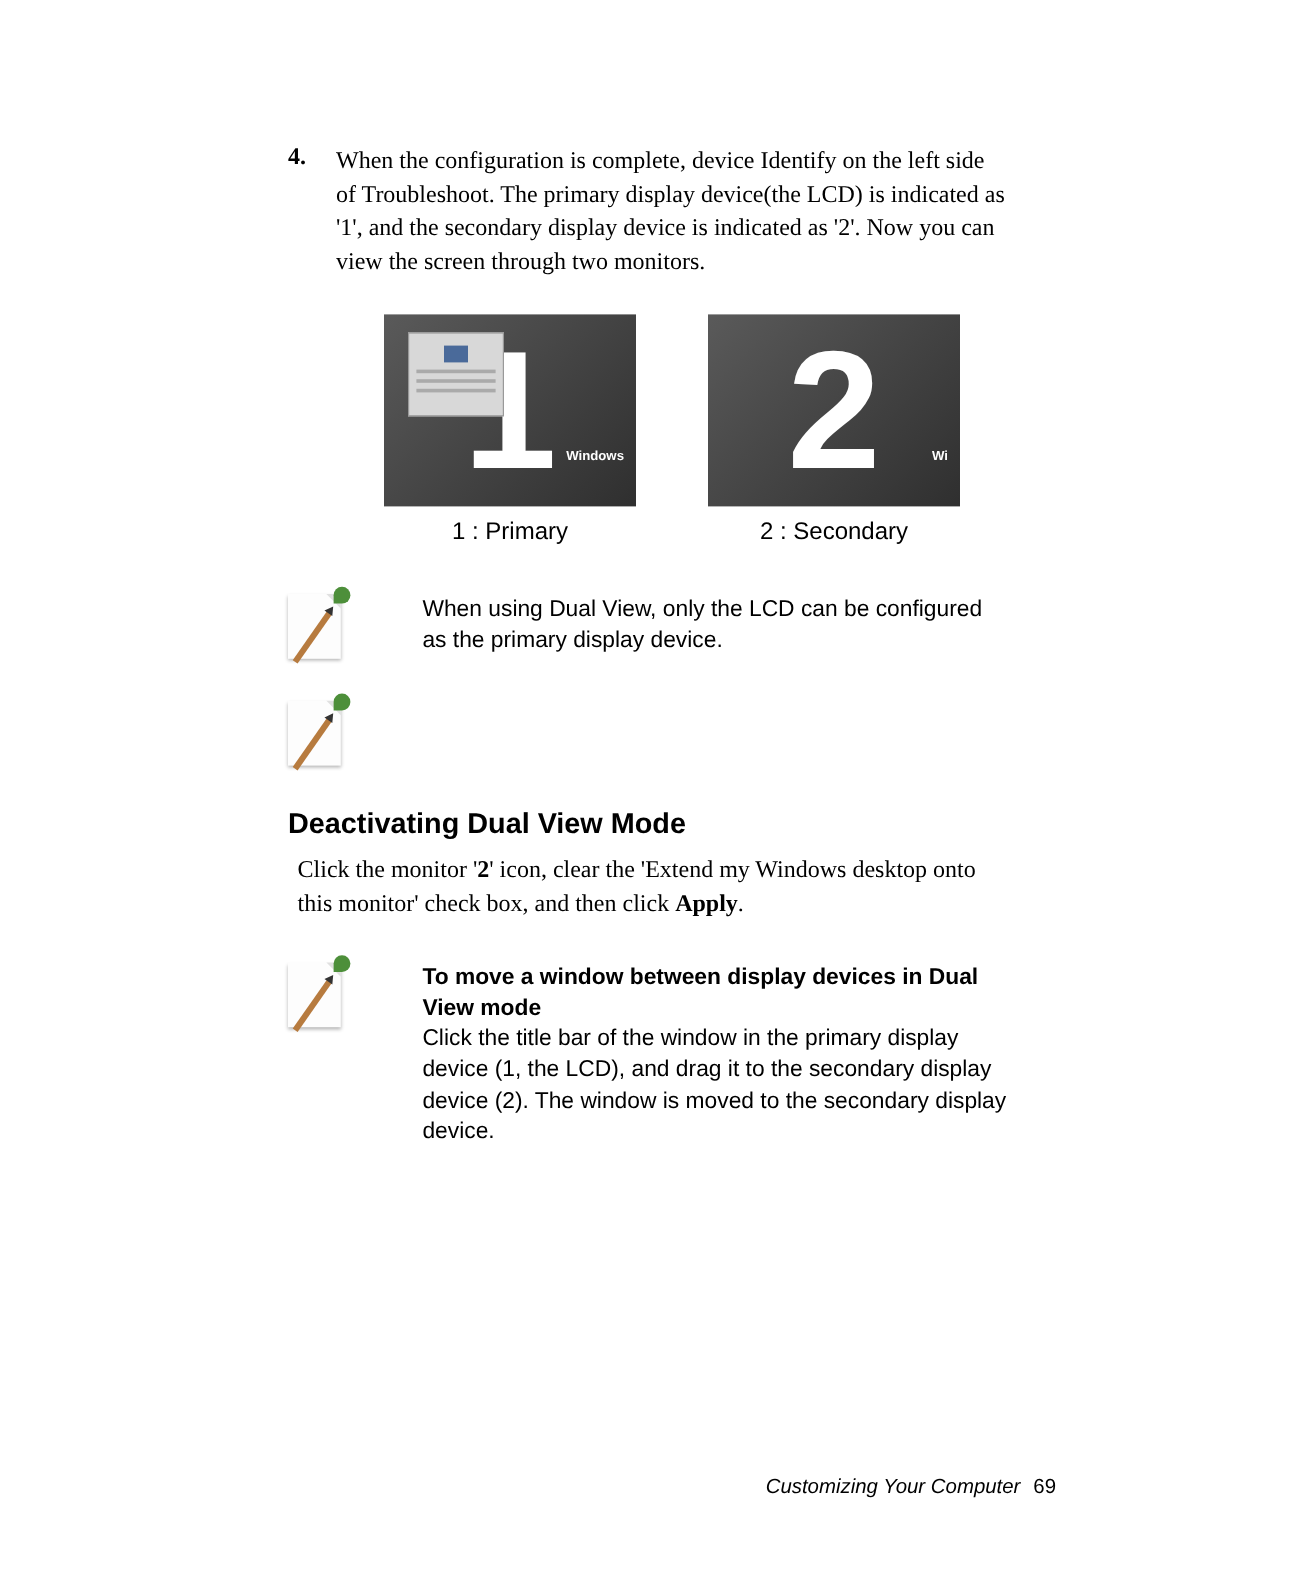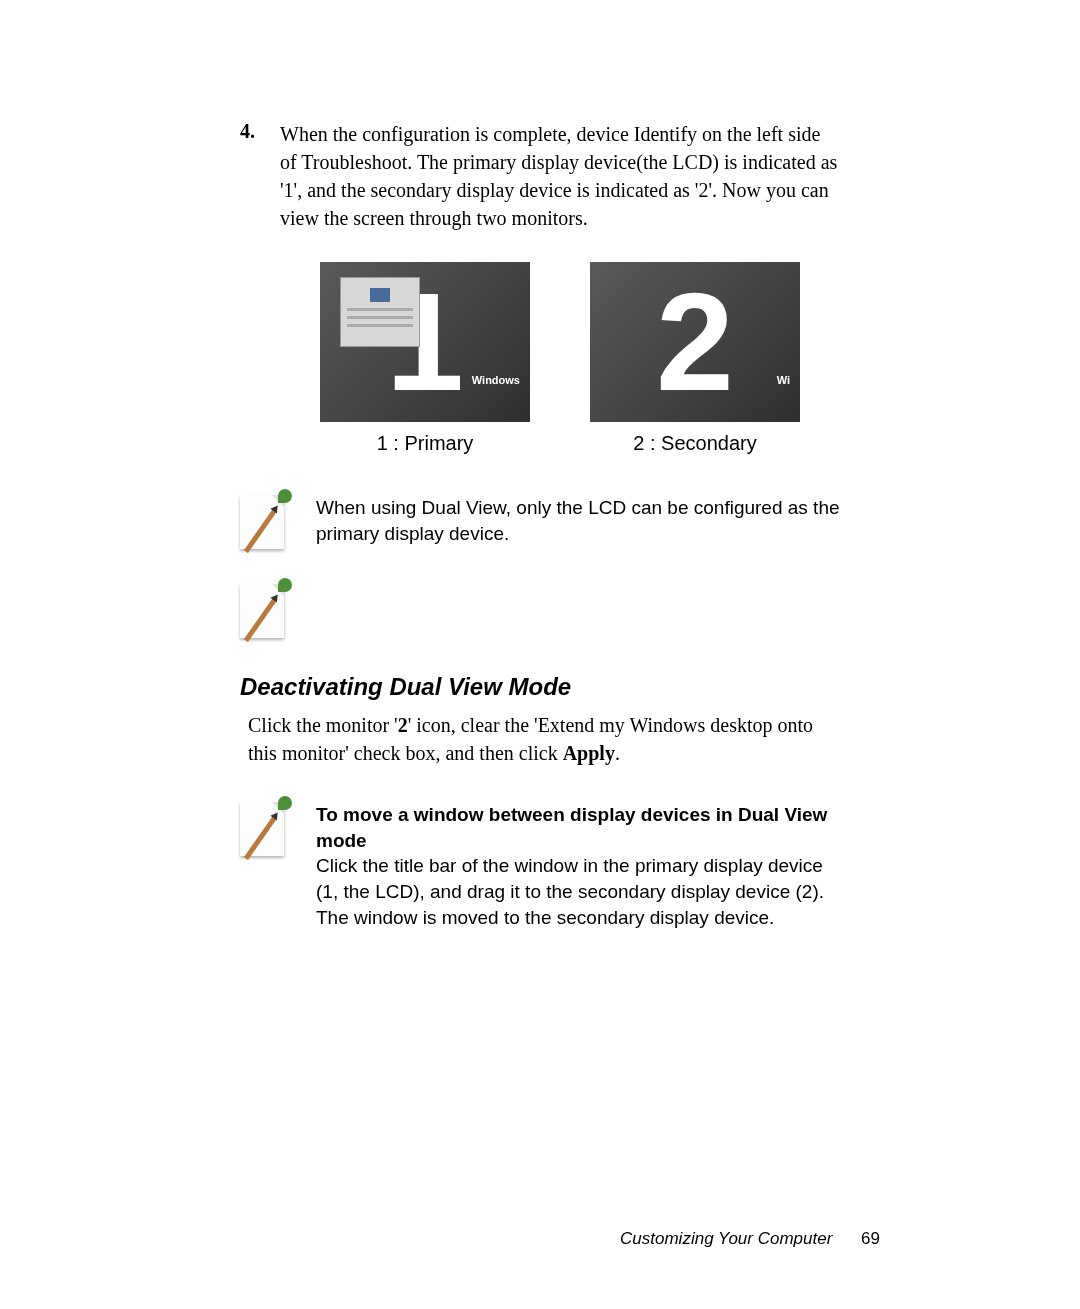--- a/index.html
+++ b/index.html
@@ -101,20 +101,21 @@
   .fig-caption {
     margin-top: 10px;
     font-family: Liberation Sans, sans-serif;
     font-size: 20px;
   }
 
   .note-row {
     display: flex;
     margin: 35px 0;
     align-items: flex-start;
+    gap: 36px;
   }
   .note-icon {
     width: 56px;
     flex: 0 0 56px;
     margin-right: 20px;
     position: relative;
   }
   .note-icon .paper {
     width: 44px;
     height: 54px;
@@ -159,41 +160,40 @@
     font-size: 19px;
     line-height: 1.35;
   }
   .note-text .bold { font-weight: bold; }
 
   h2.section-heading {
     font-family: Arial, Helvetica, sans-serif;
     font-weight: bold;
     font-size: 24px;
     margin: 30px 0 10px 0;
-    font-style: italic;
   }
   .body-serif {
     font-family: "Times New Roman", serif;
     font-size: 20px;
     line-height: 1.4;
     margin: 0 0 34px 8px;
   }
   .body-serif .bold { font-weight: bold; }
 
   .footer {
     position: absolute;
     bottom: 60px;
     right: 200px;
     font-family: Arial, sans-serif;
     font-style: italic;
     font-size: 17px;
   }
   .footer .pagenum {
     font-style: normal;
-    margin-left: 24px;
+    margin-left: 6px;
     text-align: right;
   }
 </style>
 </head>
 <body>
 
 <div class="page">
 
   <div class="step-row">
     <div class="step-num">4.</div>

